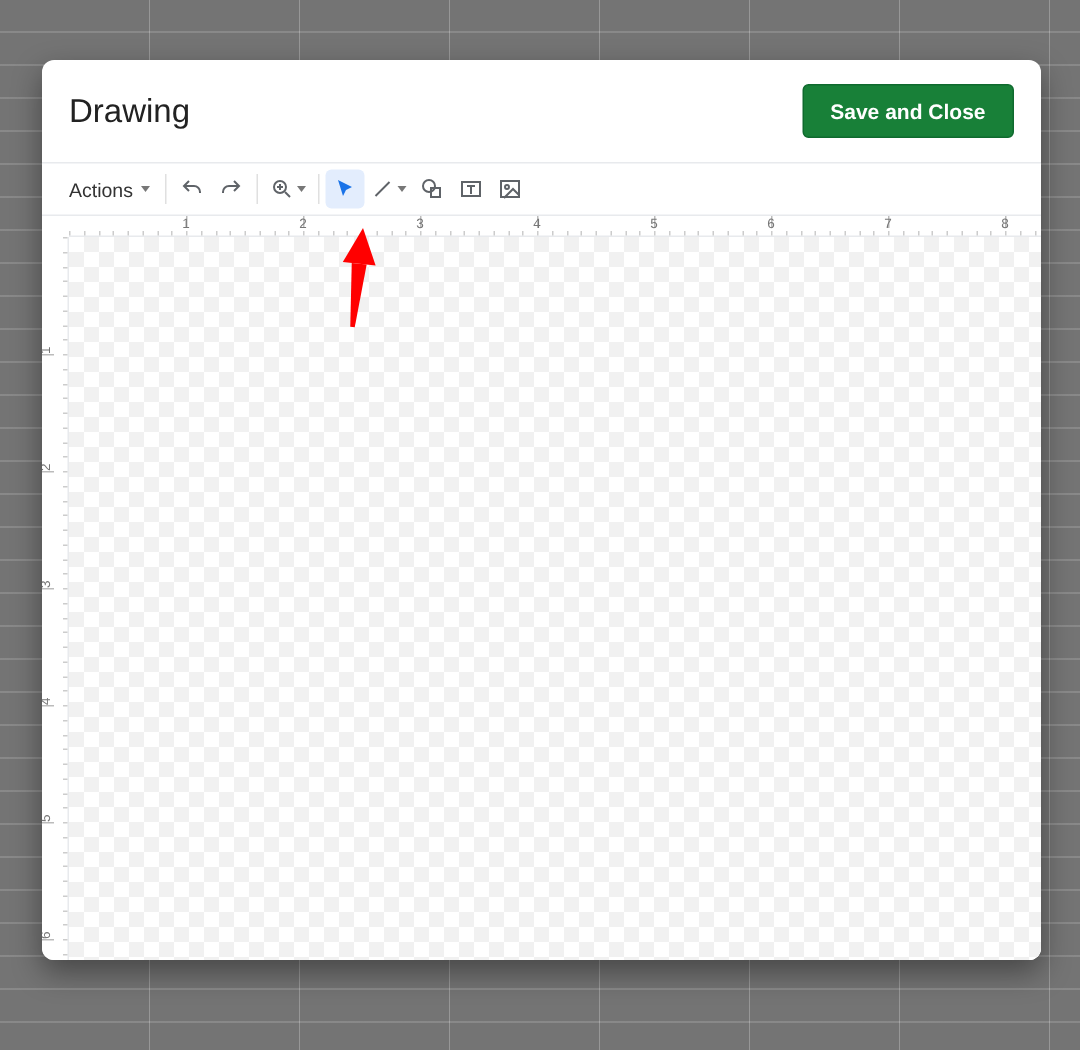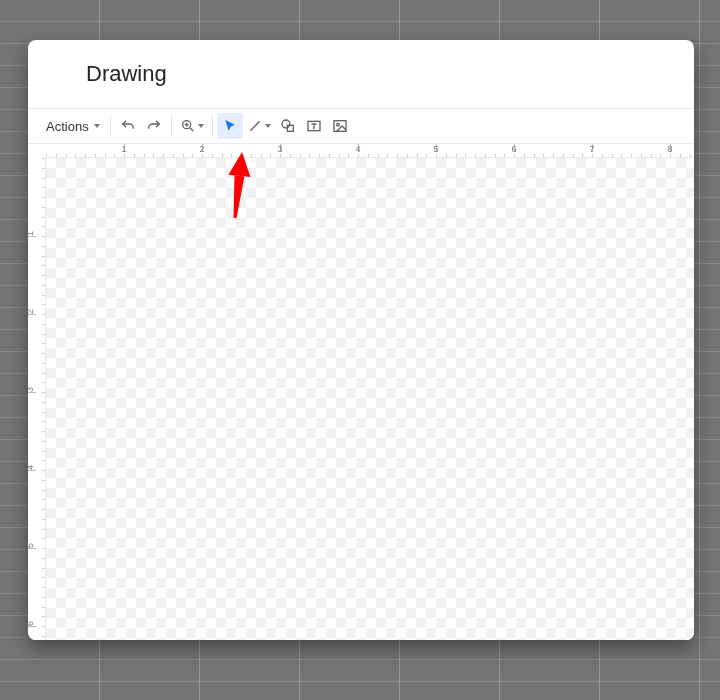--- a/index.html
+++ b/index.html
@@ -25,21 +25,21 @@
       box-shadow: 0 8px 20px rgba(0,0,0,0.4);
       display: flex; flex-direction: column;
       overflow: hidden;
     }
     .dlg-header {
       display: flex; align-items: center; justify-content: space-between;
       padding: 14px 18px 14px 18px;
       height: 68px;
     }
     .dlg-title {
-      font-size: 22px; color: #222; font-weight: 400; margin-left: 40px;
+      font-size: 22px; color: #222; font-weight: 400;
     }
     .save-btn {
       background: #188038; color: #fff;
       border: 1px solid #0f6a2e;
       border-radius: 4px;
       padding: 9px 18px;
       font-size: 14px; font-weight: 600;
       cursor: pointer;
     }
     .toolbar-row {
@@ -110,20 +110,21 @@
     }
   </style>
 </head>
 <body>
 
 <div class="sheet-bg"></div>
 
 <div class="dialog">
   <div class="dlg-header">
     <div class="dlg-title">Drawing</div>
+    <button class="save-btn">Save and Close</button>
   </div>
 
   <div class="toolbar-row">
     <div class="actions-menu">
       <span>Actions</span>
       <span class="caret"></span>
     </div>
     <div class="sep"></div>
 
     <div class="tbtn" title="Undo">

